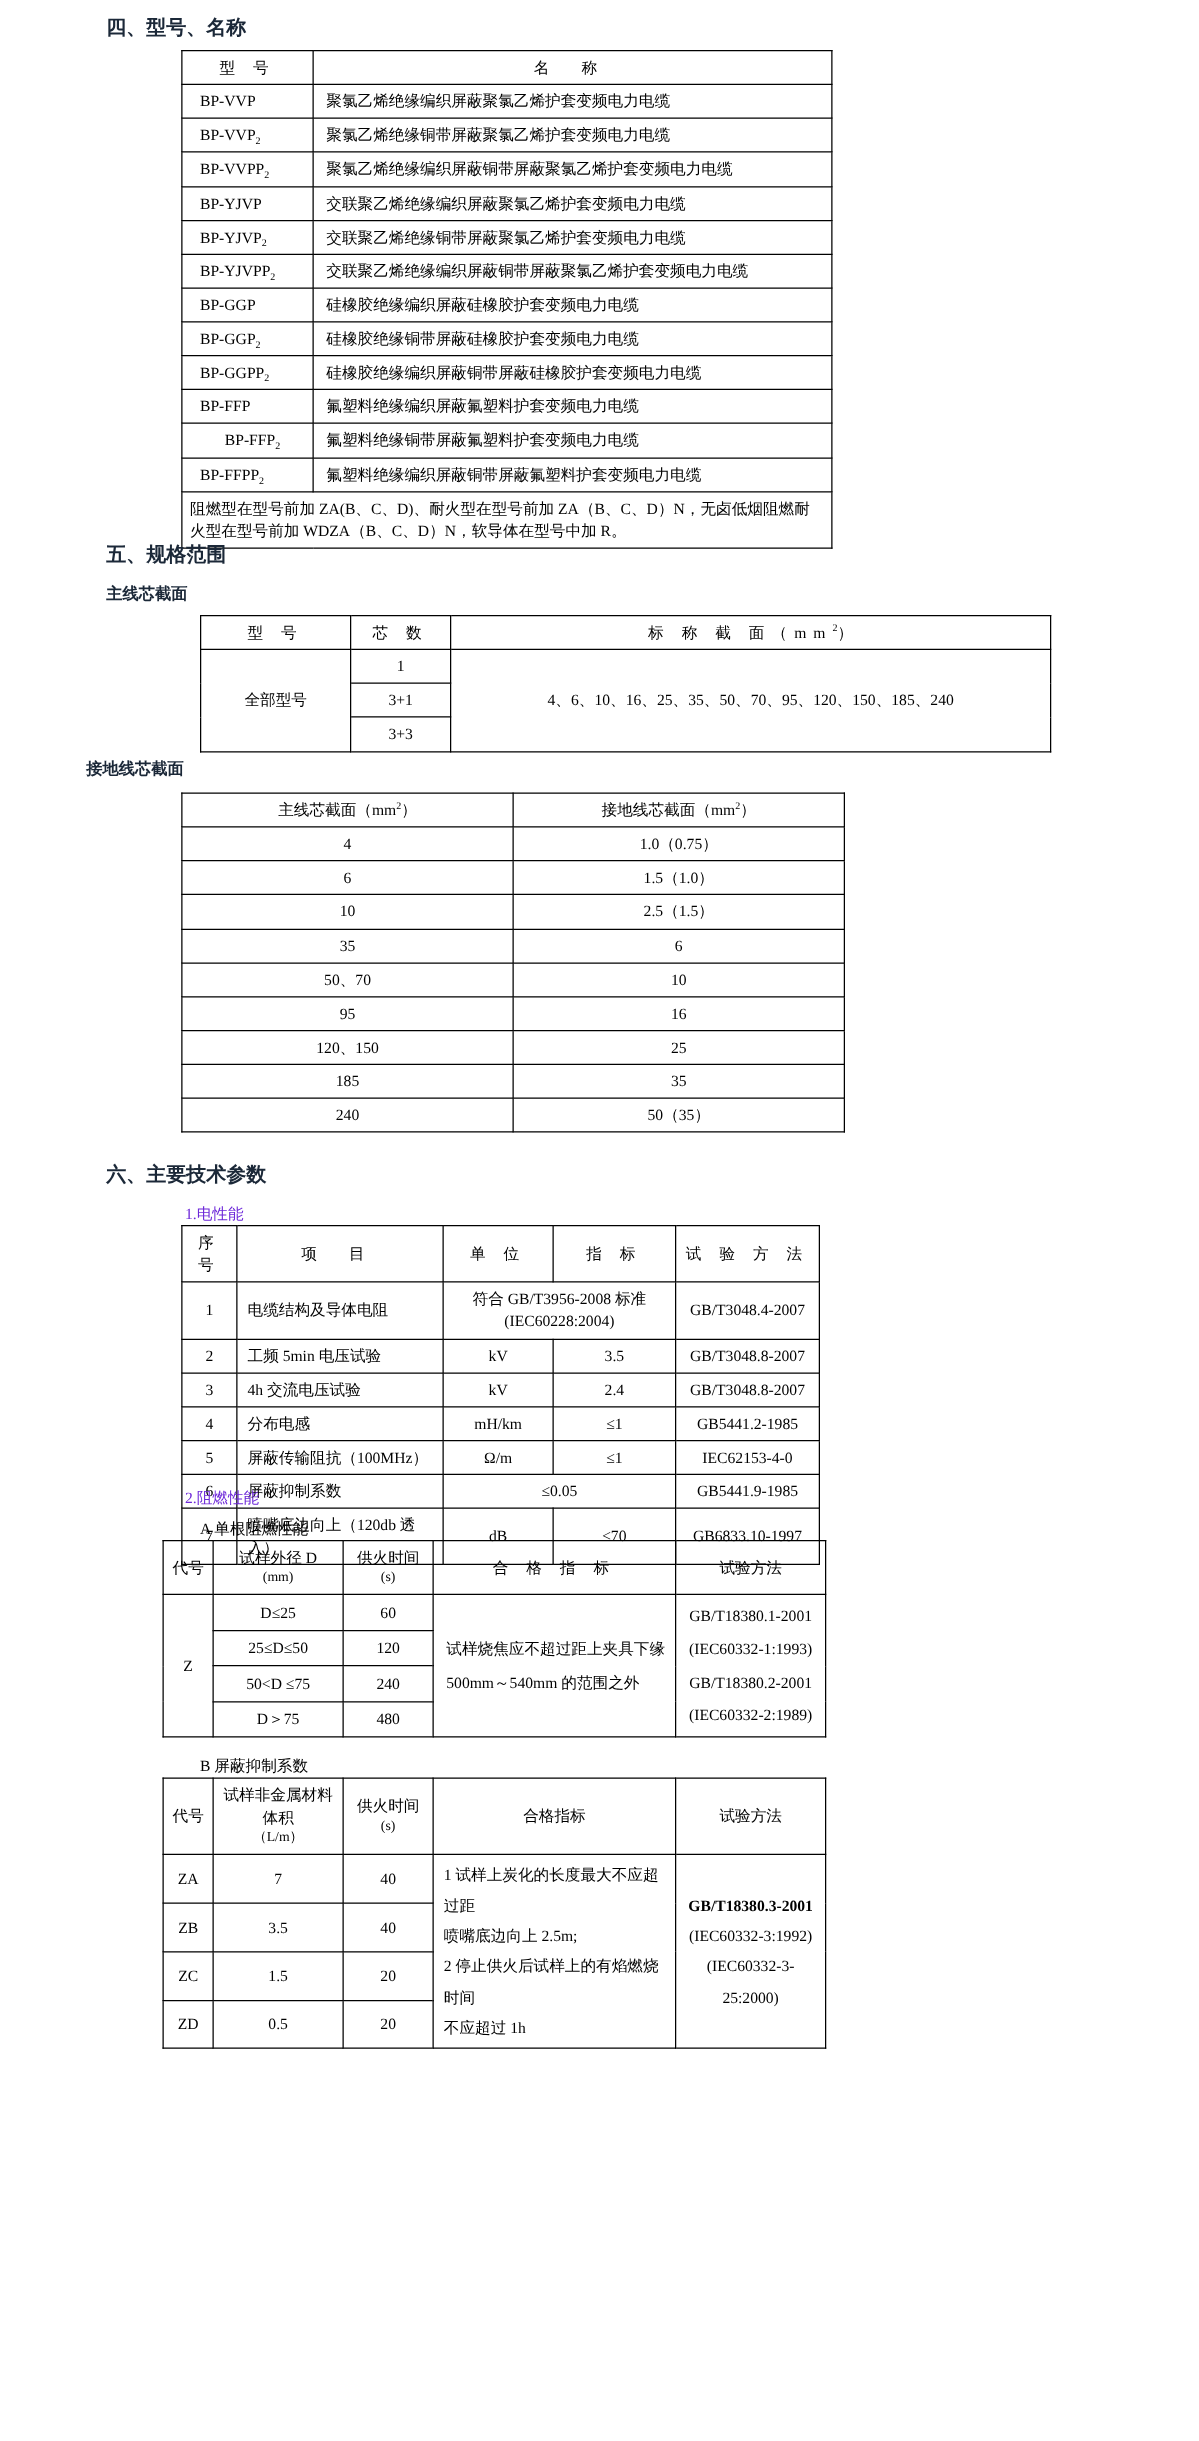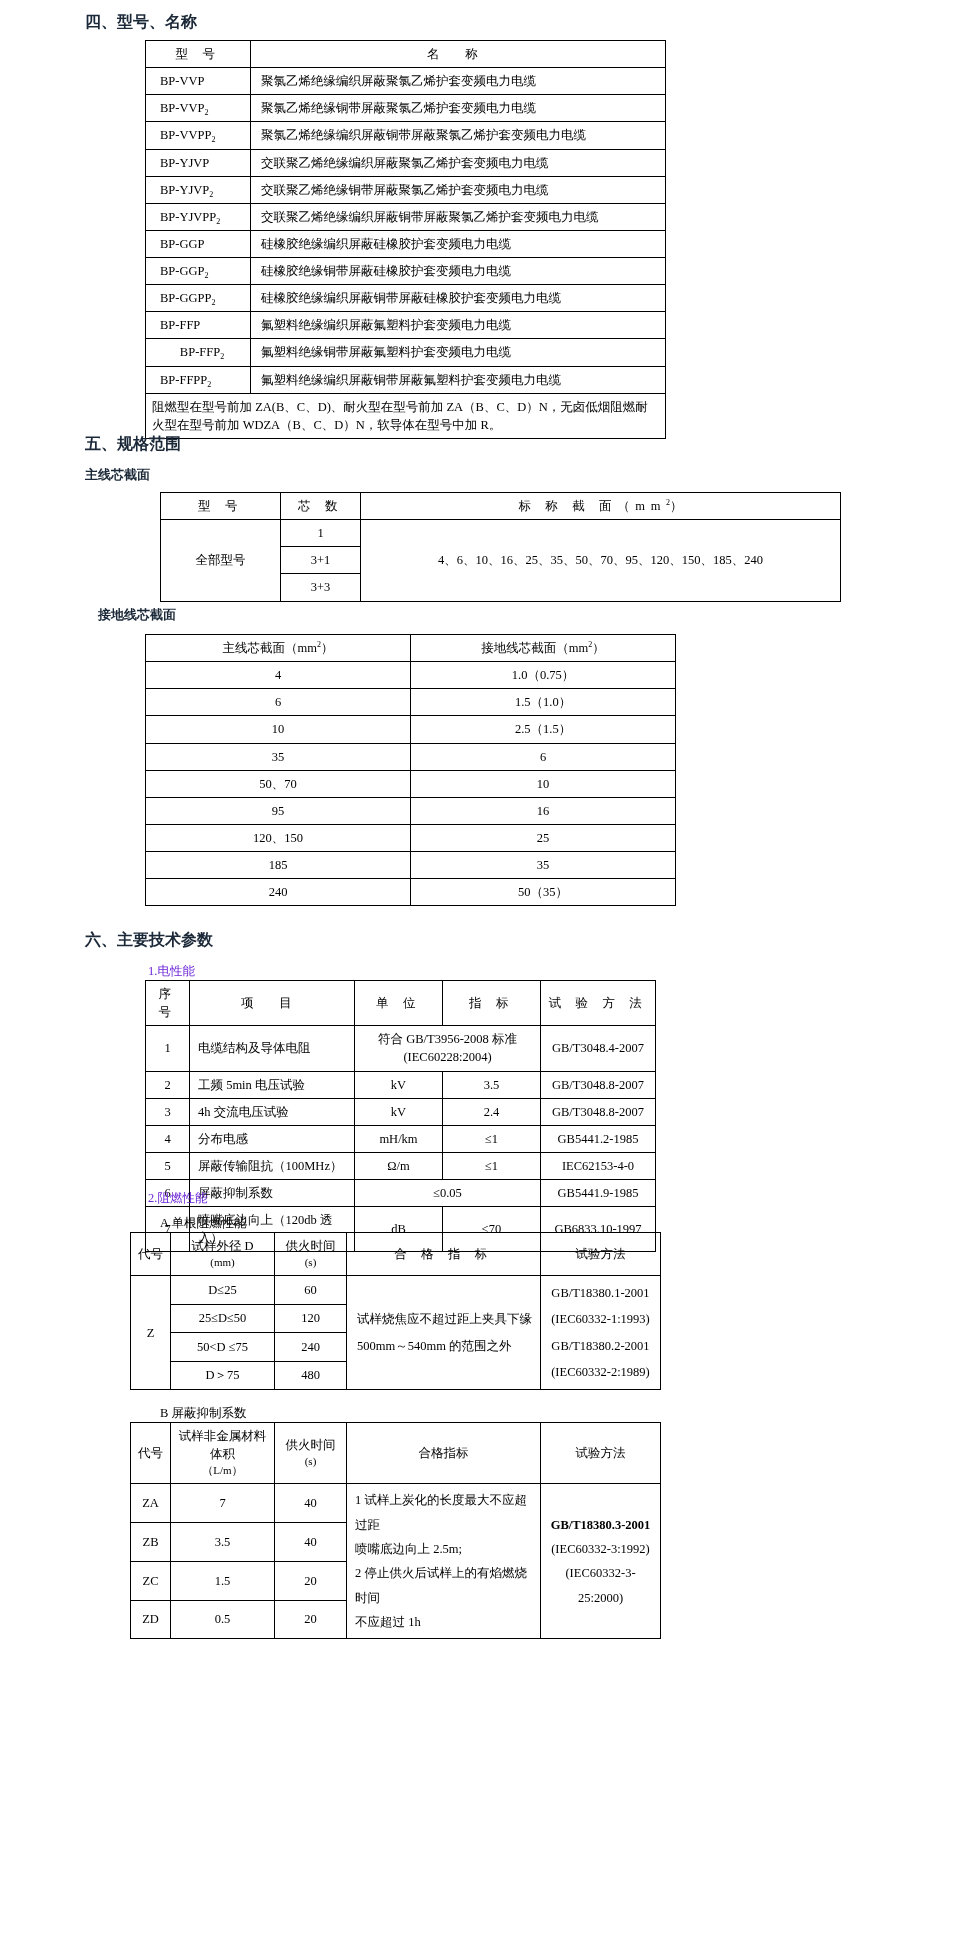--- a/index.html
+++ b/index.html
@@ -168,21 +168,21 @@
         <tr>
           <td class="c">3+1</td>
         </tr>
         <tr>
           <td class="c">3+3</td>
         </tr>
       </tbody>
     </table>
   </div>
 
-  <div style="position:absolute;left:98px;top:606px;" class="h-sub">接地线芯截面</div>
+  <div style="position:absolute;left:69px;top:606px;" class="h-sub">接地线芯截面</div>
 
   <div style="position:absolute;left:145px;top:634px;">
     <table class="doc" style="width:530px;">
       <colgroup>
           <col style="width:265px">
           <col style="width:265px">
         </colgroup>
       <thead>
         <tr>
           <th class="c">

